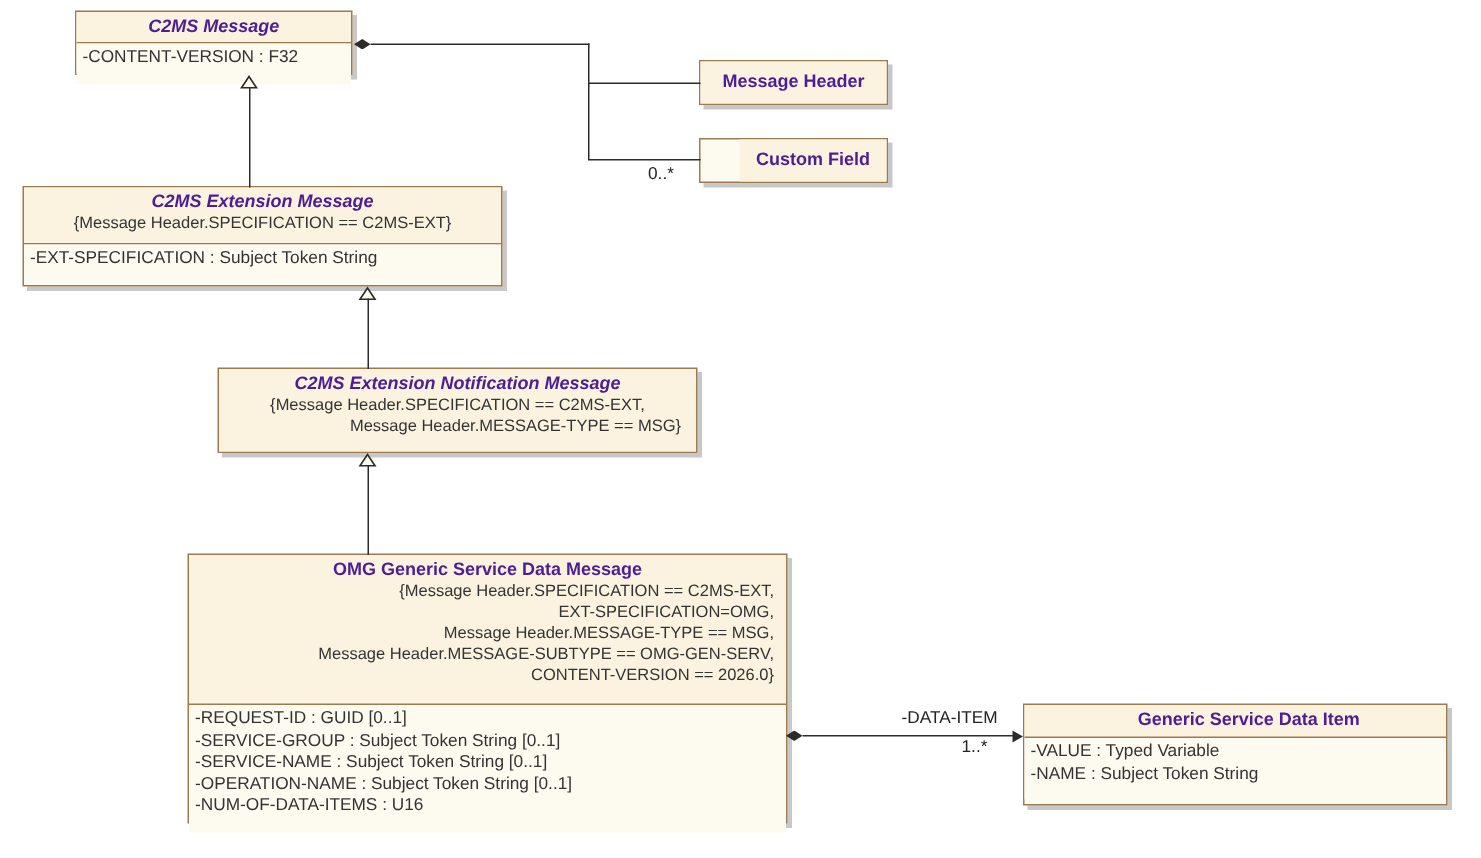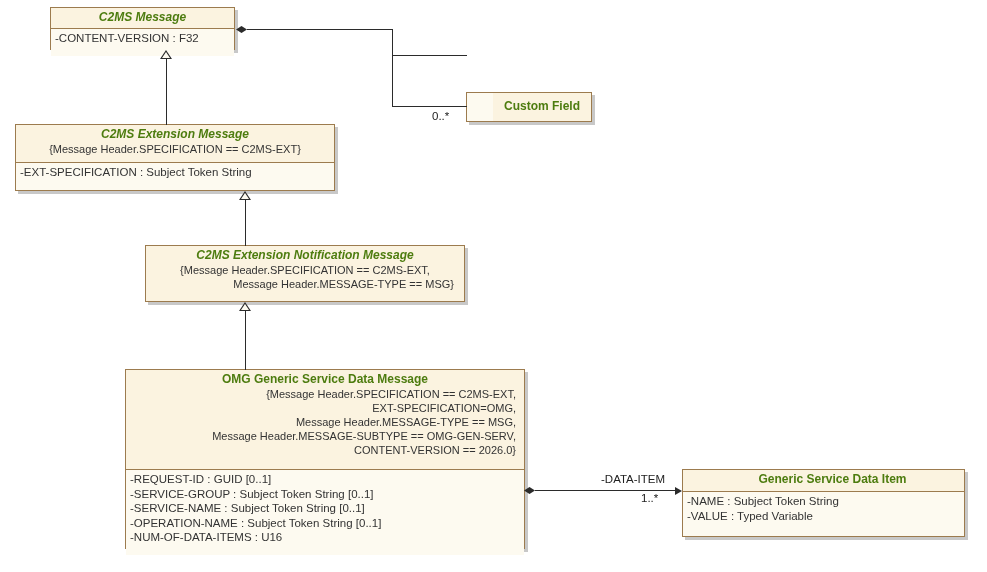--- a/index.html
+++ b/index.html
@@ -30,21 +30,21 @@
     border-bottom: 1px solid #9c7b4e;
     padding: 2px 4px 3px 4px;
     text-align: center;
   }
   .uml-header.no-rule {
     border-bottom: none;
   }
   .uml-title {
     font-size: 12px;
     font-weight: bold;
-    color: #4d7c0f;
+    color: #4c1d95;
     line-height: 15px;
     white-space: nowrap;
   }
   .uml-title.italic {
     font-style: italic;
   }
   .uml-constraint {
     font-size: 11px;
     color: #333333;
     line-height: 14px;
@@ -131,20 +131,25 @@
 
   <div class="uml-class" style="left:50px; top:7px; width:185px; height:43px;">
     <div class="uml-header" style="height:21px;">
       <div class="uml-title italic">C2MS Message</div>
     </div>
     <div class="uml-body">
       <div class="uml-attr">-CONTENT-VERSION : F32</div>
     </div>
   </div>
 
+  <div class="uml-class" style="left:466px; top:40px; width:126px; height:30px;">
+    <div class="uml-header no-rule" style="height:28px; display:flex; align-items:center; justify-content:center;">
+      <div class="uml-title">Message Header</div>
+    </div>
+  </div>
 
   <div class="uml-class" style="left:466px; top:92px; width:126px; height:30px;padding-left:26px;">
     <div class="uml-header no-rule" style="height:28px; display:flex; align-items:center; justify-content:center;">
       <div class="uml-title">Custom Field</div>
     </div>
   </div>
 
   <div class="uml-class" style="left:15px; top:124px; width:320px; height:67px;">
     <div class="uml-header" style="height:38px;">
       <div class="uml-title italic">C2MS Extension Message</div>
@@ -179,22 +184,22 @@
       <div class="uml-attr">-OPERATION-NAME : Subject Token String [0..1]</div>
       <div class="uml-attr">-NUM-OF-DATA-ITEMS : U16</div>
     </div>
   </div>
 
   <div class="uml-class" style="left:682px; top:469px; width:283px; height:68px;">
     <div class="uml-header" style="height:22px;padding-left:22px;">
       <div class="uml-title">Generic Service Data Item</div>
     </div>
     <div class="uml-body">
+      <div class="uml-attr">-VALUE : Typed Variable</div>
       <div class="uml-attr">-NAME : Subject Token String</div>
-      <div class="uml-attr">-VALUE : Typed Variable</div>
     </div>
   </div>
 
   <div class="diamond" style="left:236px; top:26px;"></div>
   <div class="edge h" style="left:247px; top:29px; width:146px;"></div>
   <div class="edge v" style="left:392px; top:29px; height:77px;"></div>
   <div class="edge h" style="left:392px; top:55px; width:75px;"></div>
   <div class="edge h" style="left:392px; top:106px; width:75px;"></div>
   <div class="edge-label" style="left:432px; top:110px;">0..*</div>
 

